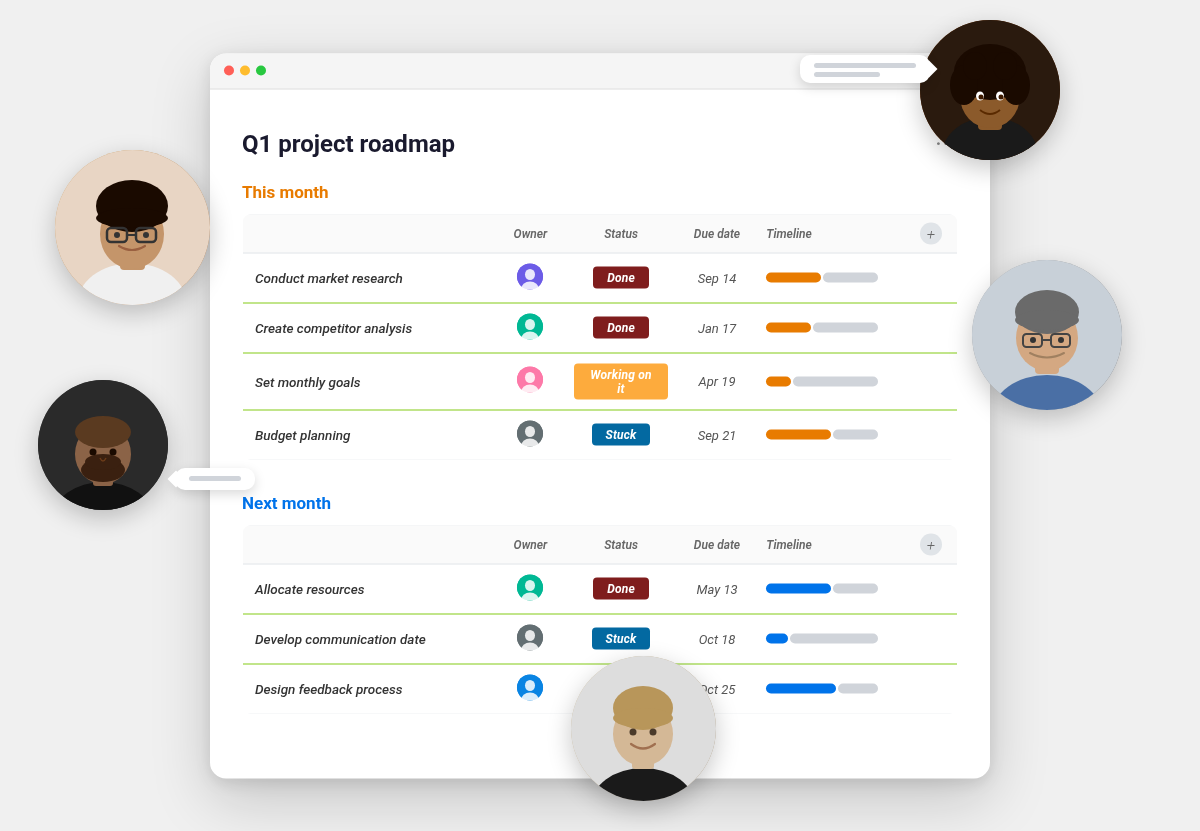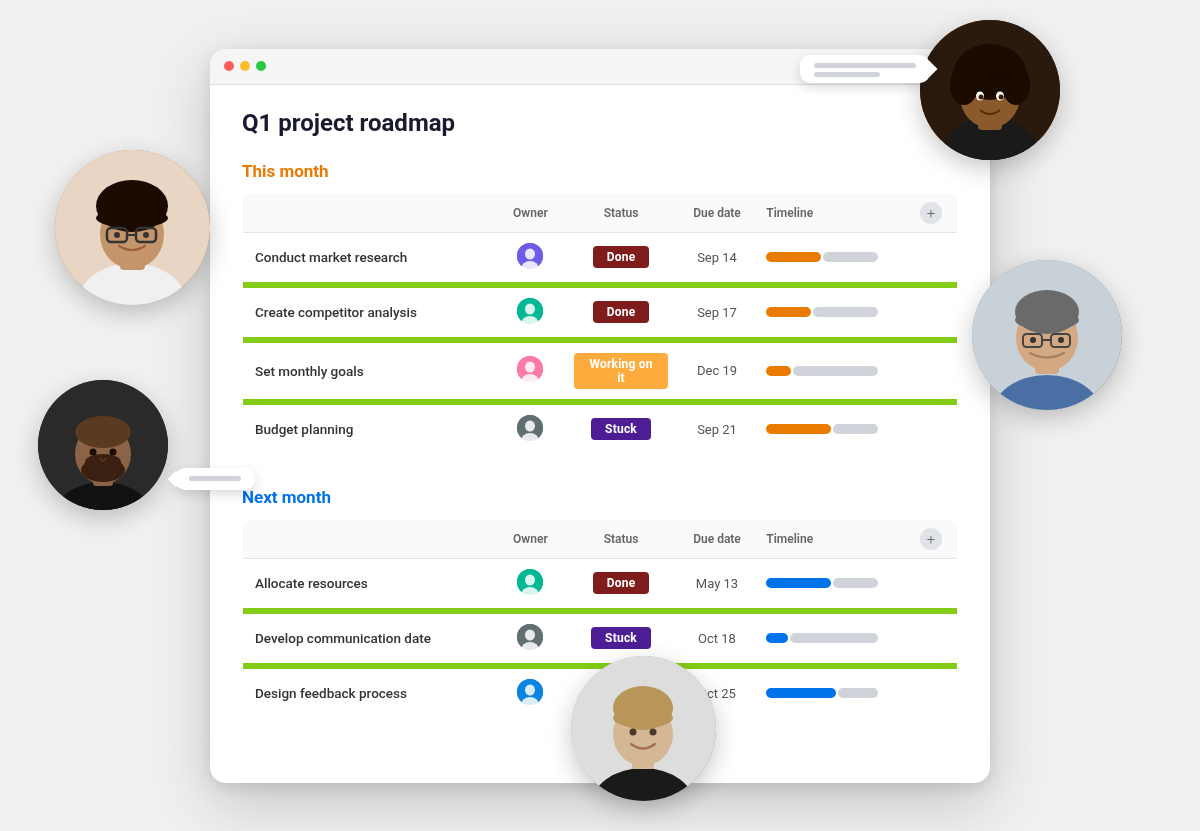--- a/index.html
+++ b/index.html
@@ -50,21 +50,21 @@
     .browser-dot {
       width: 10px;
       height: 10px;
       border-radius: 50%;
     }
     .dot-red { background: #ff5f57; }
     .dot-yellow { background: #febc2e; }
     .dot-green { background: #28c840; }
 
     .browser-content {
-      padding: 24px 32px 32px;
+      padding: 40px 32px 32px;
     }
 
     
     .page-title {
       font-size: 24px;
       font-weight: 700;
       color: #1a1a2e;
       margin-bottom: 24px;
       display: flex;
       justify-content: space-between;
@@ -90,39 +90,40 @@
     .section-title.orange { color: #e87b00; }
     .section-title.blue { color: #0073ea; }
 
     
     .task-table {
       width: 100%;
       border-collapse: collapse;
       border: 1px solid #e0e4e8;
       border-radius: 8px;
       overflow: hidden;
+      font-style: italic;
     }
 
     .task-table th {
       font-size: 12px;
       font-weight: 600;
       color: #666;
       padding: 8px 12px;
       text-align: left;
       background: #fafafa;
       border-bottom: 1px solid #e0e4e8;
     }
 
     .task-table th.center { text-align: center; }
 
     .task-table td {
       padding: 10px 12px;
       font-size: 13.5px;
       color: #333;
-      border-bottom: 6px solid #84cc16;
+      border-bottom: 1px solid #84cc16;
       vertical-align: middle;
     }
 
     .task-table tr:last-child td { border-bottom: none; }
 
     .task-table .task-name { 
       font-weight: 500;
       width: 240px;
     }
 
@@ -152,21 +153,21 @@
       display: inline-block;
       padding: 4px 14px;
       border-radius: 4px;
       font-size: 12px;
       font-weight: 700;
       color: #fff;
       letter-spacing: 0.2px;
     }
     .badge-done { background: #7f1d1d; }
     .badge-working { background: #fdab3d; }
-    .badge-stuck { background: #4c1d95; }
+    .badge-stuck { background: #0369a1; }
 
     
     .timeline-bar-wrap {
       display: flex;
       align-items: center;
       gap: 2px;
       width: 120px;
     }
 
     .tbar {
@@ -508,40 +509,40 @@
               <tr>
                 <td class="task-name">Create competitor analysis</td>
                 <td class="owner-col"><div class="owner-avatar" style="background: rgb(0, 184, 148);">
                     <svg width="26" height="26" viewBox="0 0 26 26">
       <circle cx="13" cy="13" r="13" fill="#00b894"></circle>
       <ellipse cx="13" cy="11" rx="5" ry="5.5" fill="rgba(255,255,255,0.85)"></ellipse>
       <ellipse cx="13" cy="26" rx="9" ry="8" fill="rgba(255,255,255,0.85)"></ellipse>
     </svg>
                   </div></td>
                 <td class="status-col"><span class="badge badge-done">Done</span></td>
-                <td class="date-col">Sep 17</td>
+                <td class="date-col">Jan 17</td>
                 <td class="timeline-col">
                   <div class="timeline-bar-wrap">
                     <div class="tbar" style="width: 45px; background: rgb(232, 123, 0);"></div>
                     <div class="tbar tbar-empty" style="width: 65px;"></div>
                   </div>
                 </td>
                 <td></td>
               </tr>
               <tr>
                 <td class="task-name">Set monthly goals</td>
                 <td class="owner-col"><div class="owner-avatar" style="background: rgb(253, 121, 168);">
                     <svg width="26" height="26" viewBox="0 0 26 26">
       <circle cx="13" cy="13" r="13" fill="#fd79a8"></circle>
       <ellipse cx="13" cy="11" rx="5" ry="5.5" fill="rgba(255,255,255,0.85)"></ellipse>
       <ellipse cx="13" cy="26" rx="9" ry="8" fill="rgba(255,255,255,0.85)"></ellipse>
     </svg>
                   </div></td>
                 <td class="status-col"><span class="badge badge-working">Working on it</span></td>
-                <td class="date-col">Dec 19</td>
+                <td class="date-col">Apr 19</td>
                 <td class="timeline-col">
                   <div class="timeline-bar-wrap">
                     <div class="tbar" style="width: 25px; background: rgb(232, 123, 0);"></div>
                     <div class="tbar tbar-empty" style="width: 85px;"></div>
                   </div>
                 </td>
                 <td></td>
               </tr>
               <tr>
                 <td class="task-name">Budget planning</td>

